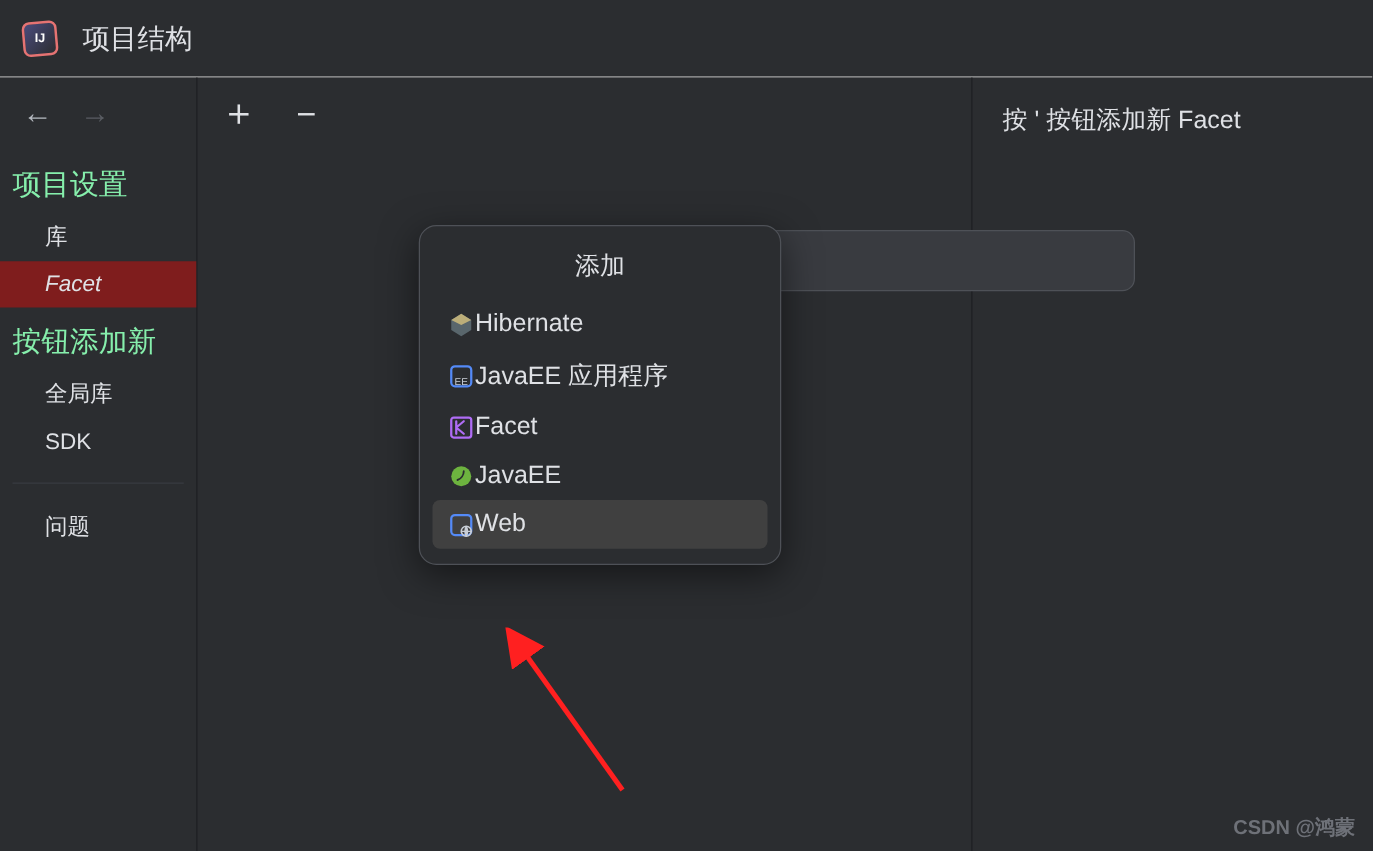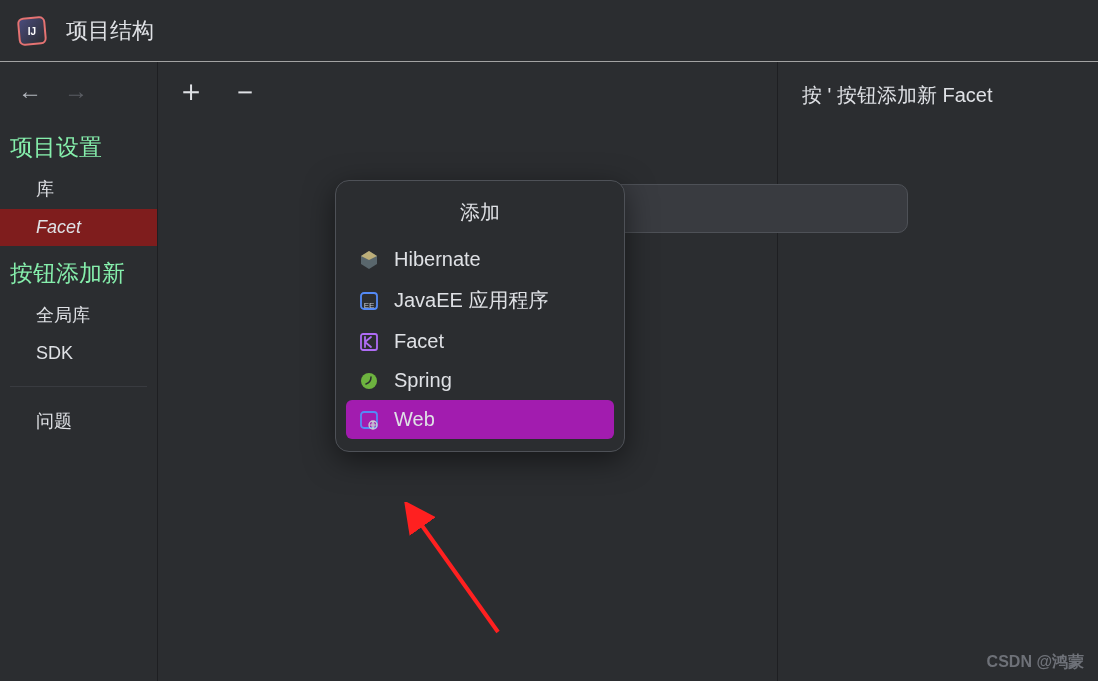--- a/index.html
+++ b/index.html
@@ -127,29 +127,29 @@
     }
     .popup-title {
       text-align: center;
       font-size: 20px;
       color: #dfe1e5;
       padding: 6px 0 14px 0;
     }
     .popup-item {
       display: flex;
       align-items: center;
-      gap: 14px;
+      gap: 0;
       padding: 8px 12px;
       font-size: 20px;
       color: #dfe1e5;
       border-radius: 6px;
       cursor: pointer;
     }
     .popup-item.hover {
-      background: #a21caf;
+      background: #404040;
       align-items: center;
     }
     .popup-icon {
       width: 22px;
       height: 22px;
       display: flex;
       align-items: center;
       justify-content: center;
       flex-shrink: 0;
     }
@@ -244,21 +244,21 @@
         <span>Facet</span>
       </div>
 
       <div class="popup-item">
         <span class="popup-icon">
           <svg width="20" height="20" viewBox="0 0 20 20">
               <circle cx="10" cy="10" r="8" fill="#6db33f"></circle>
               <path d="M7 13c3-1 5-4 5-7" stroke="#2b2d30" stroke-width="1.5" fill="none" stroke-linecap="round"></path>
             </svg>
         </span>
-        <span>Spring</span>
+        <span>JavaEE</span>
       </div>
 
       <div class="popup-item hover">
         <span class="popup-icon">
           <svg width="20" height="20" viewBox="0 0 20 20">
               <rect x="2" y="2" width="16" height="16" rx="3" fill="none" stroke="#548af7" stroke-width="1.8"></rect>
               <circle cx="14" cy="15" r="4" fill="none" stroke="#c9ced6" stroke-width="1.3"></circle>
               <path d="M10 15h8M14 11v8M14 11c-1.5 2-1.5 6 0 8M14 11c1.5 2 1.5 6 0 8" stroke="#c9ced6" stroke-width="1" fill="none"></path>
             </svg>
         </span>

